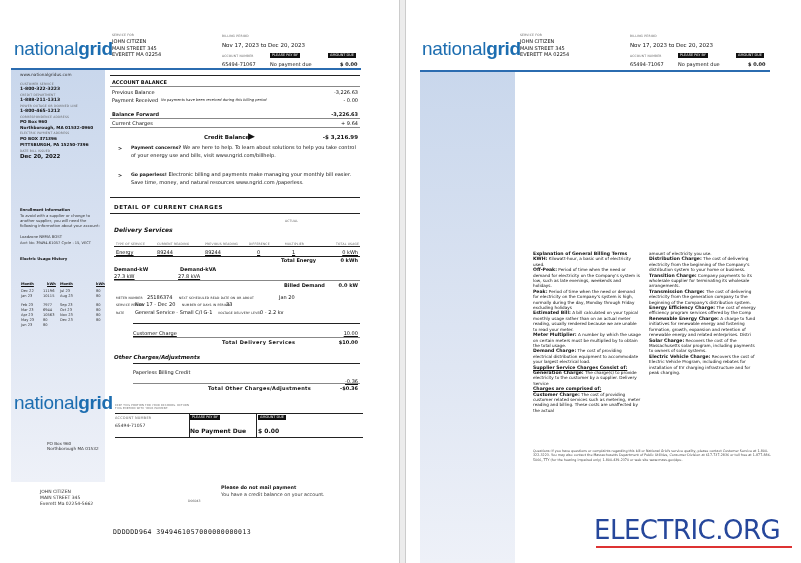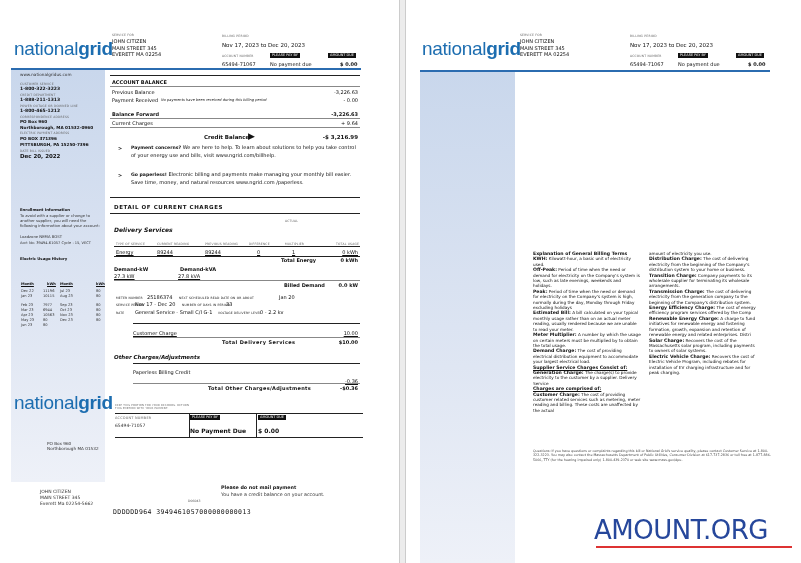--- a/index.html
+++ b/index.html
@@ -205,21 +205,21 @@
 
   <div class="t" style="left:47px;top:441px;font-size:4.2px;color:#333">PO Box 960</div>
   <div class="t" style="left:47px;top:446px;font-size:4.2px;color:#333">Northborough MA 01532</div>
 
   <div class="t" style="left:40px;top:489px;font-size:4.5px;color:#333">JOHN CITIZEN</div>
   <div class="t" style="left:40px;top:495px;font-size:4.5px;color:#333">MAIN STREET 345</div>
   <div class="t" style="left:40px;top:501px;font-size:4.5px;color:#333">Everett Ma 02254-5662</div>
   <div class="t" style="left:188px;top:498px;font-size:3.2px;color:#555">D06043</div>
   <div class="t b" style="left:221px;top:485px;font-size:4.8px">Please do not mail payment</div>
   <div class="t" style="left:221px;top:492px;font-size:4.8px;color:#333">You have a credit balance on your account.</div>
-  <div class="barcode" style="left:113px;top:508px">DDDDDD964 3949461057000000000013</div>
+  <div class="barcode" style="left:113px;top:528px">DDDDDD964 3949461057000000000013</div>
 </div>
 
 <div class="page p2">
   <div class="logo" style="left:16px;top:38px"><span>national</span><b>grid</b></div>
   <div class="tiny" style="left:114px;top:33px">SERVICE FOR</div>
   <div class="t" style="left:114px;top:38px">JOHN CITIZEN</div>
   <div class="t" style="left:114px;top:44.5px">MAIN STREET 345</div>
   <div class="t" style="left:114px;top:51px">EVERETT MA 02254</div>
   <div class="tiny" style="left:224px;top:34px">BILLING PERIOD</div>
   <div class="t" style="left:224px;top:42px;font-size:5.5px">Nov 17, 2023  to  Dec 20, 2023</div>
@@ -251,14 +251,14 @@
       <div><b>Transition Charge:</b> <span>Company payments to its wholesale supplier for terminating its wholesale arrangements.</span></div>
       <div><b>Transmission Charge:</b> <span>The cost of delivering electricity from the generation company to the beginning of the Company's distribution system.</span></div>
       <div><b>Energy Efficiency Charge:</b> <span>The cost of energy efficiency program services offered by the Comp</span></div>
       <div><b>Renewable Energy Charge:</b> <span>A charge to fund initiatives for renewable energy and fostering formation, growth, expansion and retention of renewable energy and related enterprises. Distri</span></div>
       <div><b>Solar Charge:</b> <span>Recovers the cost of the Massachusetts solar program, including payments to owners of solar systems.</span></div>
       <div><b>Electric Vehicle Charge:</b> <span>Recovers the cost of Electric Vehicle Program, including rebates for installation of EV charging infrastructure and for peak charging.</span></div>
     </div>
   <div class="col" style="left:127px;top:449px;width:238px;font-size:3.3px;line-height:4.4px;color:#444">Questions: If you have questions or complaints regarding this bill or National Grid's service quality, please contact Customer Service at 1-800-322-3223. You may also contact the Massachusetts Department of Public Utilities, Consumer Division at 617-737-2836 or toll free at 1-877-886-5066, TTY (for the hearing impaired only) 1-800-439-2370 or web site www.mass.gov/dpu.</div>
 </div>
 
-<div class="marfisa">AMOUNT.ORG</div>
+<div class="marfisa">ELECTRIC.ORG</div>
 <div class="marfisa-line"></div>
 
 </body></html>

